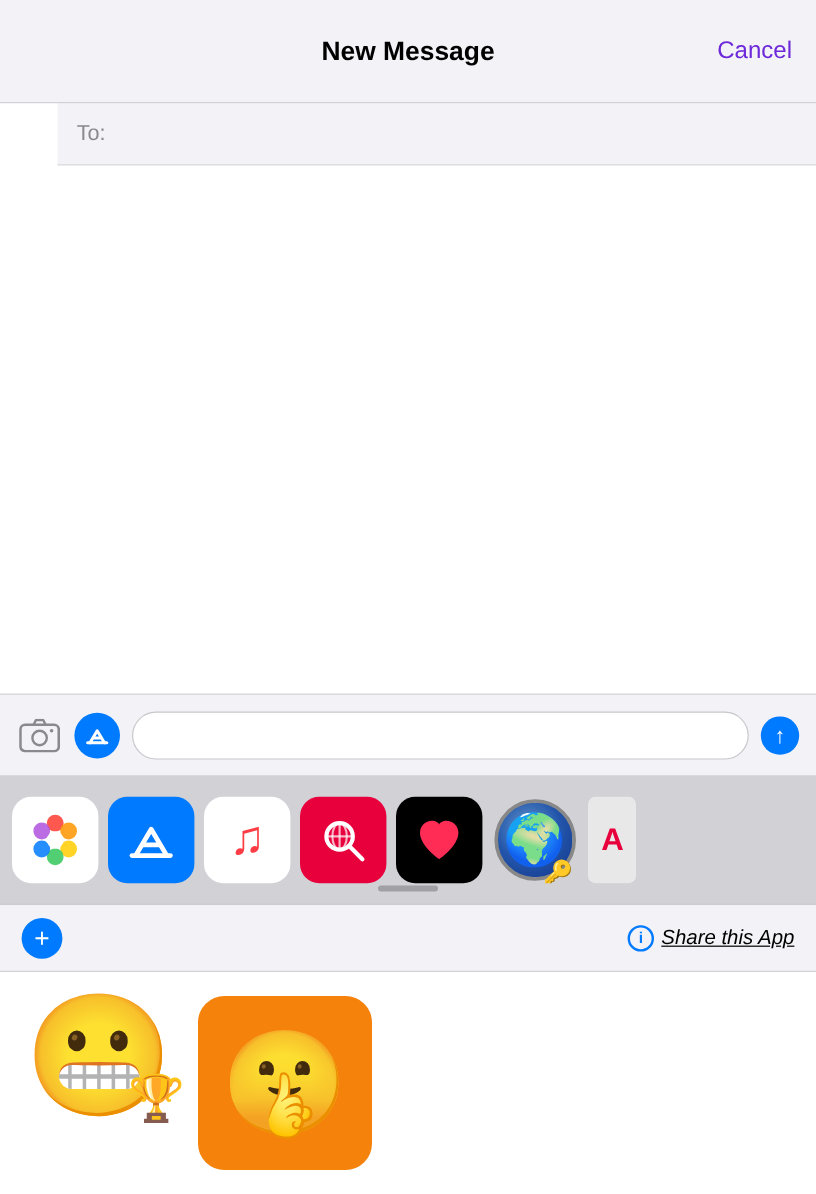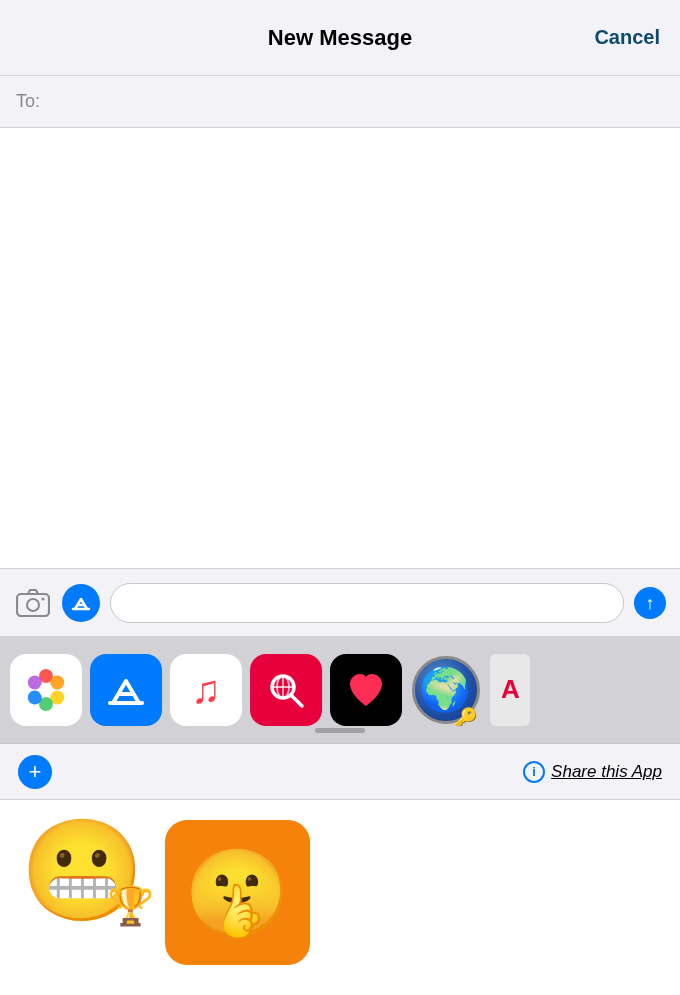--- a/index.html
+++ b/index.html
@@ -11,49 +11,50 @@
       font-family: -apple-system, 'SF Pro Text', 'Helvetica Neue', sans-serif;
       overflow: hidden;
       position: relative;
     }
 
     
     .header {
       display: flex;
       align-items: center;
       justify-content: center;
-      height: 76px;
+      height: 86px;
       background: #f2f2f7;
       position: relative;
       border-bottom: 1px solid #d1d1d6;
     }
 
     .header-title {
       font-size: 22px;
       font-weight: 700;
       color: #000000;
     }
 
     .header-cancel {
       position: absolute;
       right: 20px;
       font-size: 20px;
-      color: #0c4a6e;
-      cursor: pointer;
-      font-weight: 700;
+      color: #6d28d9;
+      cursor: pointer;
+      font-weight: 400;
     }
 
     
     .to-field {
       display: flex;
       align-items: center;
       padding: 14px 16px;
       background: #f2f2f7;
       border-bottom: 1px solid #d1d1d6;
       height: 52px;
+      margin-left: 48px;
     }
 
     .to-label {
       font-size: 18px;
       color: #8a8a8e;
       margin-right: 8px;
     }
 
     .to-input {
       flex: 1;

